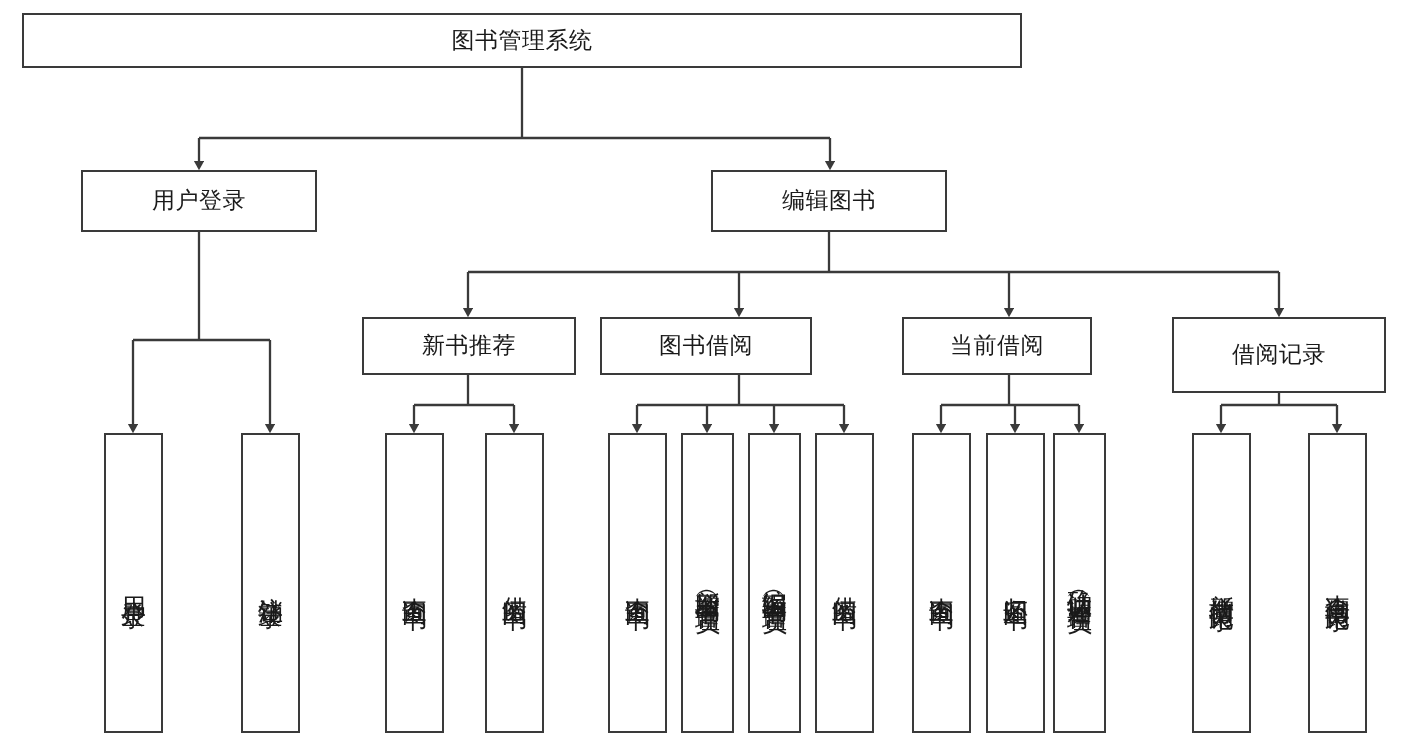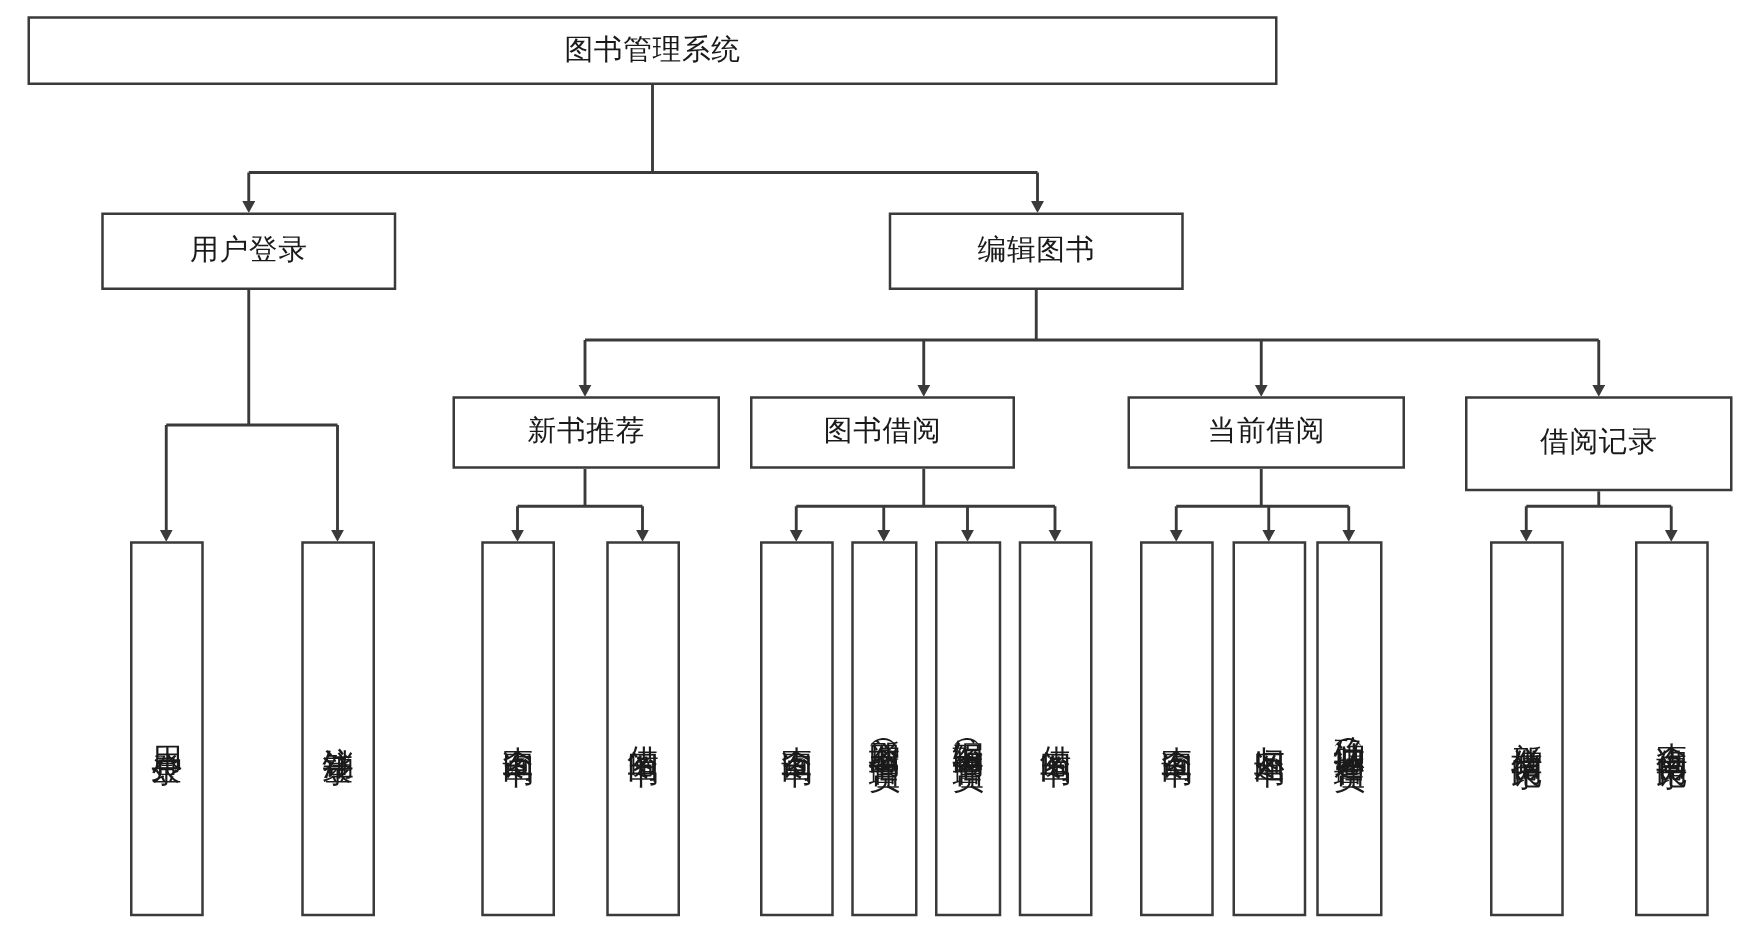--- a/index.html
+++ b/index.html
@@ -130,21 +130,21 @@
   <div class="node horiz" style="left:711px;top:170px;width:236px;height:62px;">
     <span class="label">编辑图书</span>
   </div>
 
   <div class="node horiz" style="left:362px;top:317px;width:214px;height:58px;">
     <span class="label">新书推荐</span>
   </div>
   <div class="node horiz" style="left:600px;top:317px;width:212px;height:58px;">
     <span class="label">图书借阅</span>
   </div>
-  <div class="node horiz" style="left:902px;top:317px;width:222px;height:58px;">
+  <div class="node horiz" style="left:902px;top:317px;width:190px;height:58px;">
     <span class="label">当前借阅</span>
   </div>
   <div class="node horiz" style="left:1172px;top:317px;width:214px;height:76px;">
     <span class="label">借阅记录</span>
   </div>
 
   <div class="node vert" style="left:104px;top:433px;width:59px;height:300px;">
     <span class="label">用户登录</span>
   </div>
   <div class="node vert" style="left:241px;top:433px;width:59px;height:300px;">

